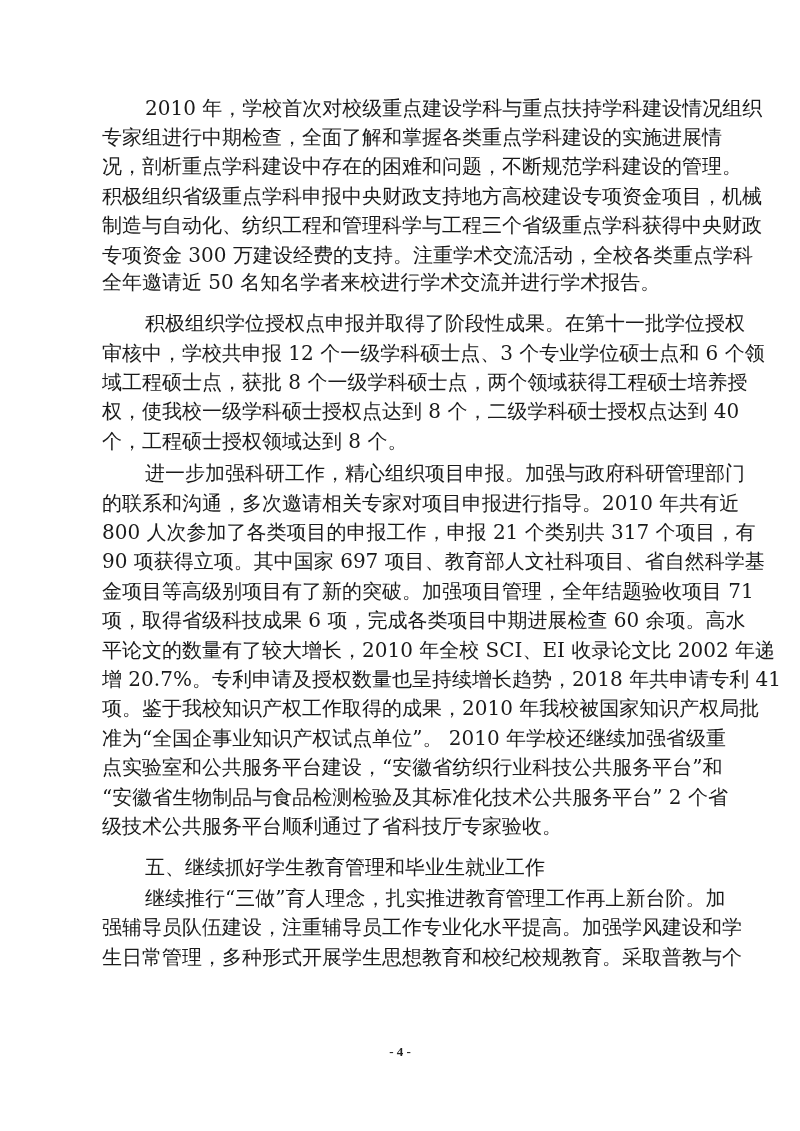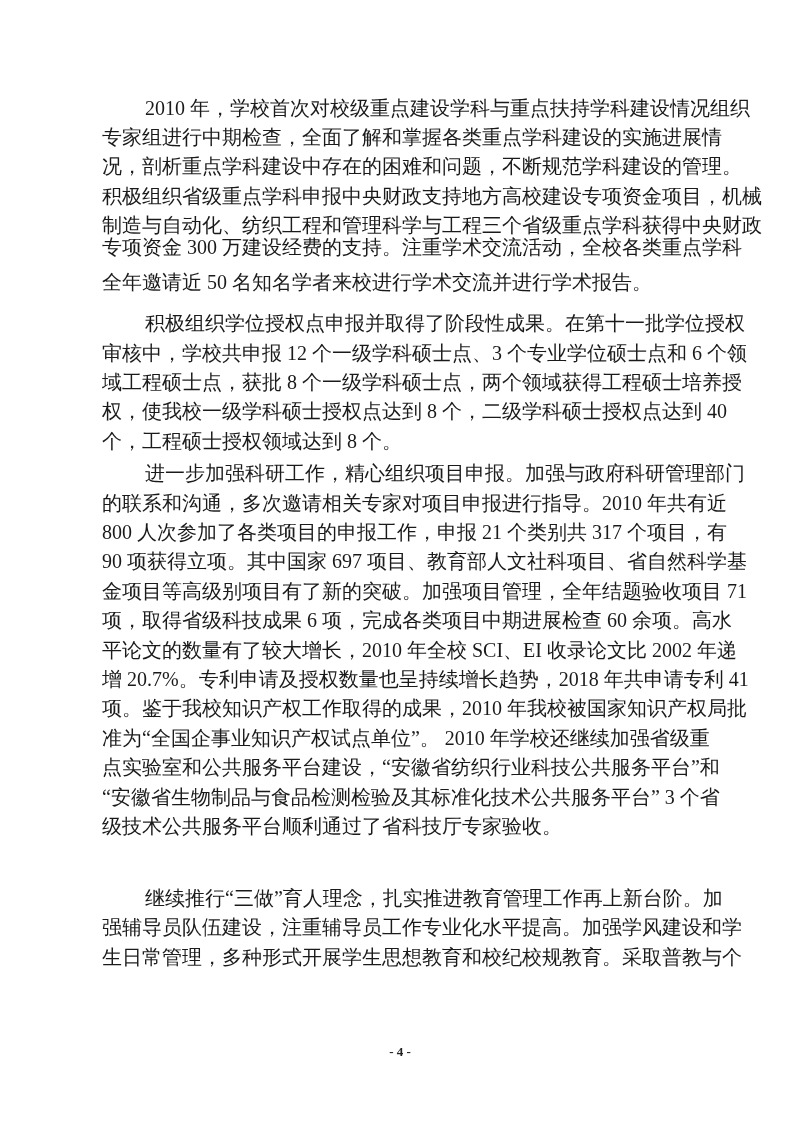--- a/index.html
+++ b/index.html
@@ -26,21 +26,20 @@
       position: absolute;
       left: 102px;
       width: 598px;
       height: 30px;
       line-height: 30px;
       font-size: 20px;
       white-space: nowrap;
       text-align: justify;
       text-align-last: justify;
       letter-spacing: 0;
-      font-family: Liberation Serif, serif;
     }
     .line.indent {
       left: 145px;
       width: 555px;
     }
     .line.last {
       text-align-last: left;
     }
     .page-number {
       position: absolute;
@@ -58,21 +57,21 @@
 <body>
 
 <div class="page">
 
   <div>
     <div class="line indent" style="top:93px">2010 年，学校首次对校级重点建设学科与重点扶持学科建设情况组织</div>
     <div class="line" style="top:122px">专家组进行中期检查，全面了解和掌握各类重点学科建设的实施进展情</div>
     <div class="line" style="top:151px">况，剖析重点学科建设中存在的困难和问题，不断规范学科建设的管理。</div>
     <div class="line" style="top:181px">积极组织省级重点学科申报中央财政支持地方高校建设专项资金项目，机械</div>
     <div class="line" style="top:210px">制造与自动化、纺织工程和管理科学与工程三个省级重点学科获得中央财政</div>
-    <div class="line" style="top:232px">专项资金 300 万建设经费的支持。注重学术交流活动，全校各类重点学科</div>
+    <div class="line" style="top:240px">专项资金 300 万建设经费的支持。注重学术交流活动，全校各类重点学科</div>
     <div class="line last" style="top:267px">全年邀请近 50 名知名学者来校进行学术交流并进行学术报告。</div>
   </div>
 
   <div>
     <div class="line indent" style="top:308px">积极组织学位授权点申报并取得了阶段性成果。在第十一批学位授权</div>
     <div class="line" style="top:338px">审核中，学校共申报 12 个一级学科硕士点、3 个专业学位硕士点和 6 个领</div>
     <div class="line" style="top:367px">域工程硕士点，获批 8 个一级学科硕士点，两个领域获得工程硕士培养授</div>
     <div class="line" style="top:396px">权，使我校一级学科硕士授权点达到 8 个，二级学科硕士授权点达到 40</div>
     <div class="line last" style="top:426px">个，工程硕士授权领域达到 8 个。</div>
   </div>
@@ -82,24 +81,25 @@
     <div class="line" style="top:488px">的联系和沟通，多次邀请相关专家对项目申报进行指导。2010 年共有近</div>
     <div class="line" style="top:517px">800 人次参加了各类项目的申报工作，申报 21 个类别共 317 个项目，有</div>
     <div class="line" style="top:546px">90 项获得立项。其中国家 697 项目、教育部人文社科项目、省自然科学基</div>
     <div class="line" style="top:576px">金项目等高级别项目有了新的突破。加强项目管理，全年结题验收项目 71</div>
     <div class="line" style="top:605px">项，取得省级科技成果 6 项，完成各类项目中期进展检查 60 余项。高水</div>
     <div class="line" style="top:635px">平论文的数量有了较大增长，2010 年全校 SCI、EI 收录论文比 2002 年递</div>
     <div class="line" style="top:664px">增 20.7%。专利申请及授权数量也呈持续增长趋势，2018 年共申请专利 41</div>
     <div class="line" style="top:693px">项。鉴于我校知识产权工作取得的成果，2010 年我校被国家知识产权局批</div>
     <div class="line" style="top:723px">准为“全国企事业知识产权试点单位”。 2010 年学校还继续加强省级重</div>
     <div class="line" style="top:752px">点实验室和公共服务平台建设，“安徽省纺织行业科技公共服务平台”和</div>
-    <div class="line" style="top:782px">“安徽省生物制品与食品检测检验及其标准化技术公共服务平台” 3 个省</div>
+    <div class="line" style="top:782px">“安徽省生物制品与食品检测检验及其标准化技术公共服务平台” 2 个省</div>
     <div class="line last" style="top:811px">级技术公共服务平台顺利通过了省科技厅专家验收。</div>
   </div>
 
+  <div class="line indent last" style="top:852px">五、继续抓好学生教育管理和毕业生就业工作</div>
 
   <div>
     <div class="line indent" style="top:883px">继续推行“三做”育人理念，扎实推进教育管理工作再上新台阶。加</div>
     <div class="line" style="top:912px">强辅导员队伍建设，注重辅导员工作专业化水平提高。加强学风建设和学</div>
     <div class="line" style="top:942px">生日常管理，多种形式开展学生思想教育和校纪校规教育。采取普教与个</div>
   </div>
 
   <div class="page-number">- 4 -</div>
 
 </div>

